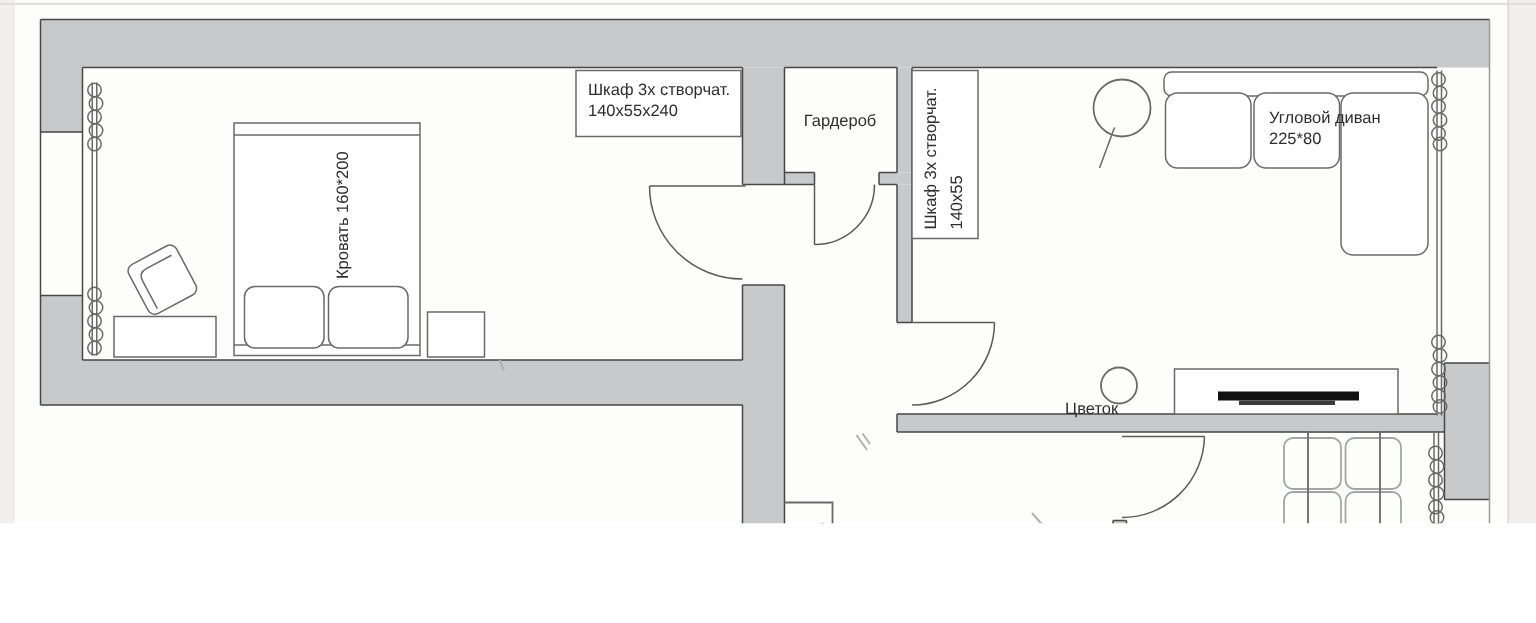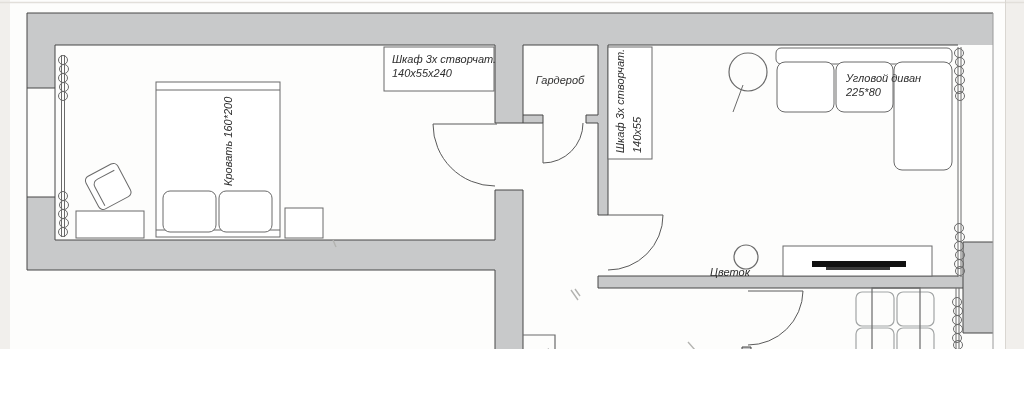--- a/index.html
+++ b/index.html
@@ -1,17 +1,17 @@
 <!DOCTYPE html>
 <html><head>
 <meta charset="utf-8">
 <style>
   html,body{margin:0;padding:0;background:#fff;}
   #stage{position:relative;width:1024px;height:349px;background:#fdfdfc;overflow:hidden;
-         font-family:"Liberation Sans", sans-serif;font-style:italic;}
+         font-family:"Liberation Sans", sans-serif;}
   svg{position:absolute;left:0;top:0;display:block;}
   text{fill:#2e2e2e;font-family:"Liberation Sans", sans-serif;}
   .lbl{font-size:11px;}
   .wallline{stroke:#474747;stroke-width:1;fill:none;}
   .thinline{stroke:#6a6a6a;stroke-width:1;fill:none;}
   .furn{stroke:#6a6a6a;stroke-width:1;fill:#ffffff;}
   .furn-open{stroke:#6a6a6a;stroke-width:1.2;fill:none;}
   .chair{stroke:#a2a5a5;stroke-width:1.2;fill:none;}
   .door{stroke:#5a5a5a;stroke-width:1;fill:none;}
 </style>

